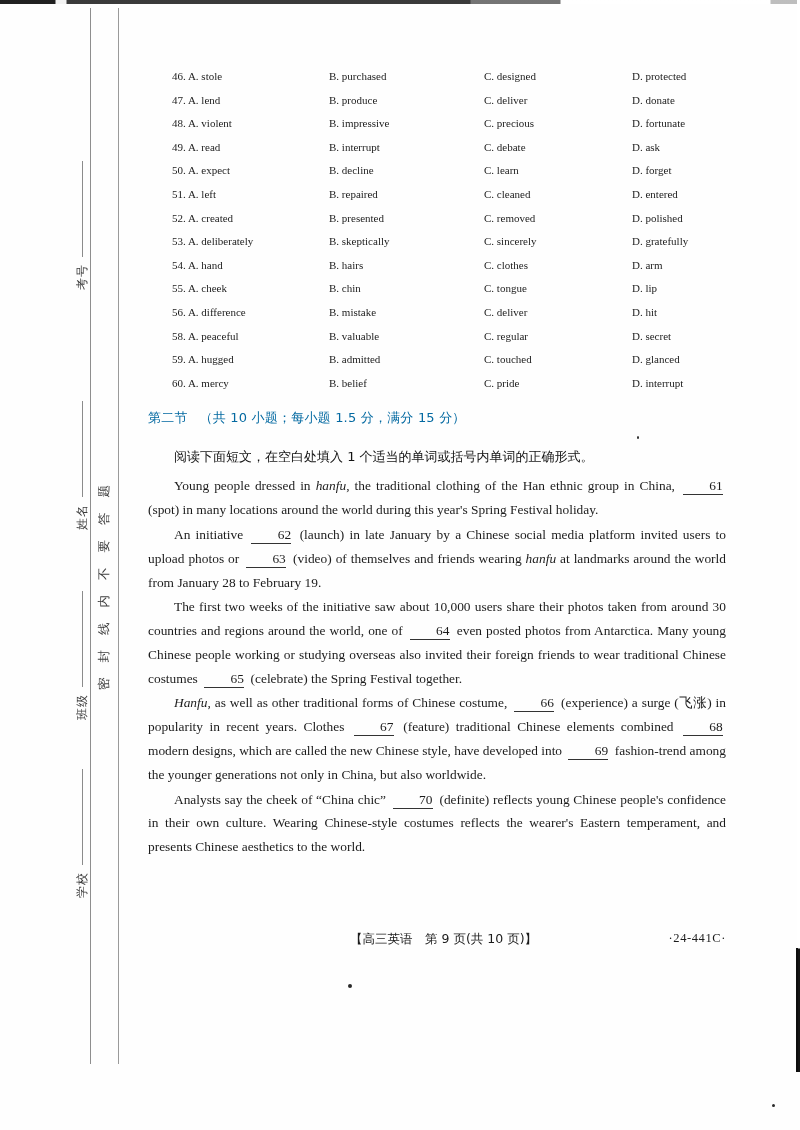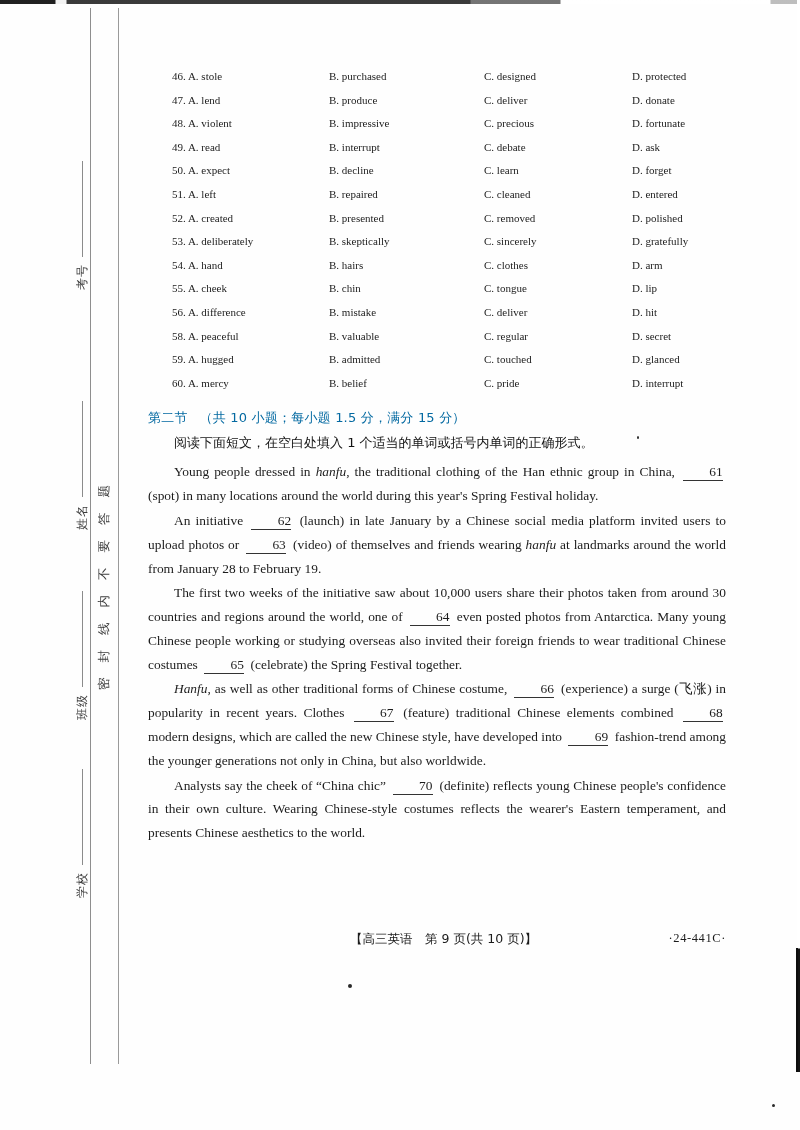--- a/index.html
+++ b/index.html
@@ -128,21 +128,21 @@
   
   .sec-head {
     margin-top: 9px;
     font-family: "DejaVu Sans", "Liberation Sans", sans-serif;
     font-size: 13px;
     color: #0369a1;
     letter-spacing: .2px;
   }
   .sec-head .gap { display: inline-block; width: 12px; }
   .sec-instr {
-    margin-top: 7px;
+    margin-top: 21px;
     text-indent: 26px;
     font-family: "DejaVu Sans", "Liberation Sans", sans-serif;
     font-size: 13px;
     color: #131313;
   }
 
   
   .passage { margin-top: 8px; }
   .para {
     margin: 0 0 1px 0;

